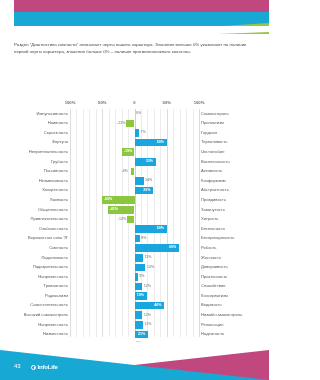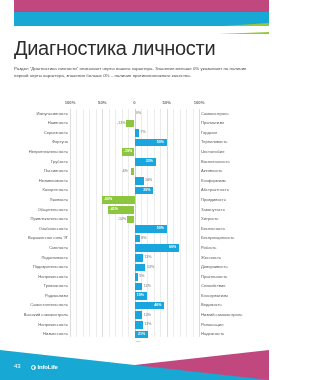--- a/index.html
+++ b/index.html
@@ -173,21 +173,20 @@
 <body>
 
 <div class="topdeco">
   <div class="bar-magenta"></div>
   <div class="bar-cyan"></div>
   <div class="bar-green2"></div>
   <div class="white-wedge"></div>
 </div>
 
 <div class="header">
-  <div class="page-title">Диагностика личности</div>
   <div class="page-subtitle">Раздел "Диагностика личности" описывает черты вашего характера. Значения меньше 0% указывают на наличие первой черты характера, значения больше 0% – наличие противоположного качества.</div>
 </div>
 
 <div class="chart-panel">
   <div class="axis-row">
       <div class="axis-tick" style="left: 70px;">100%</div>
       <div class="axis-tick" style="left: 102.25px;">50%</div>
       <div class="axis-tick" style="left: 134.5px;">0</div>
       <div class="axis-tick" style="left: 166.75px;">50%</div>
       <div class="axis-tick" style="left: 199px;">100%</div>

